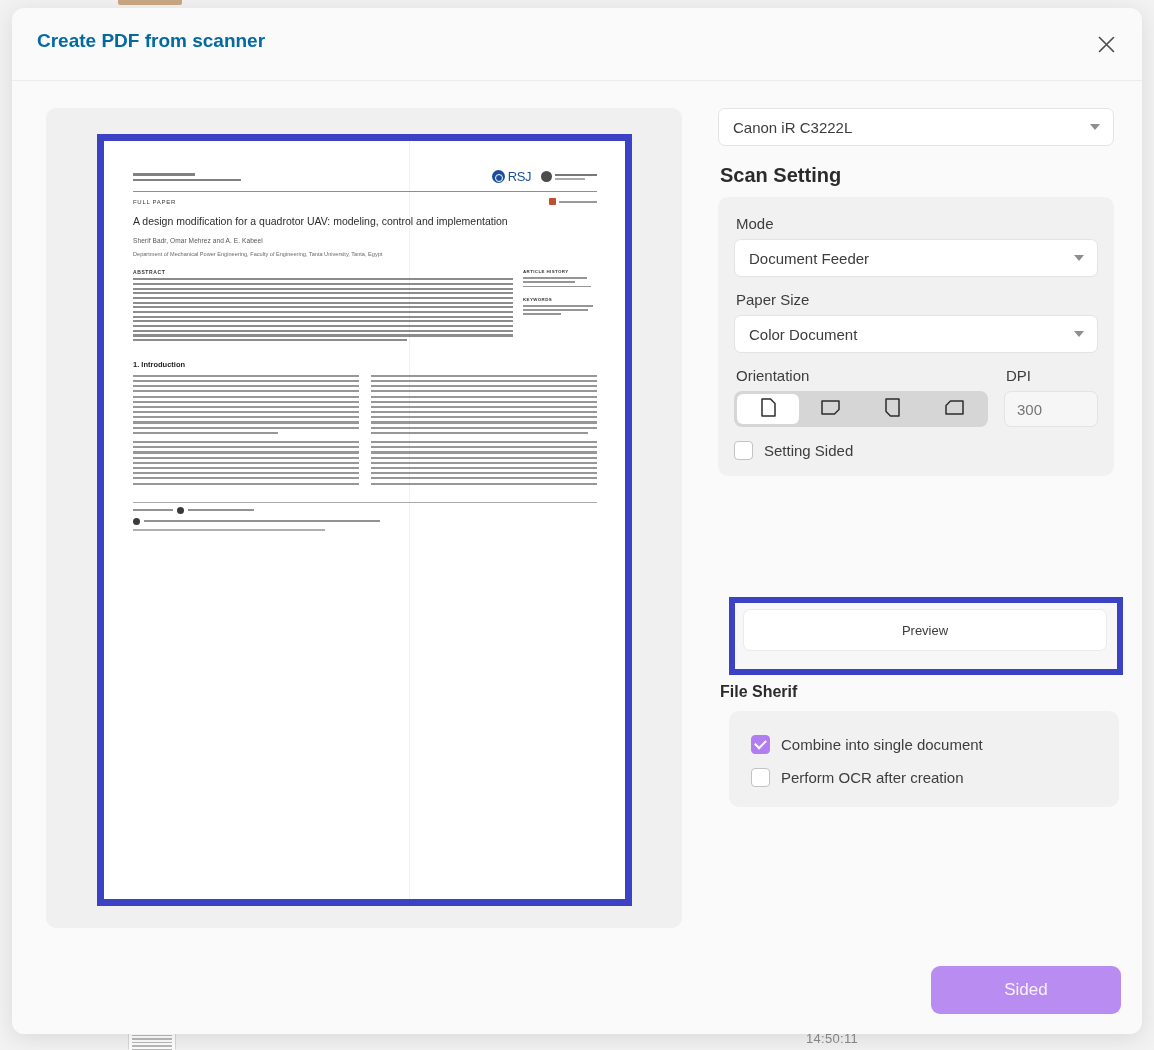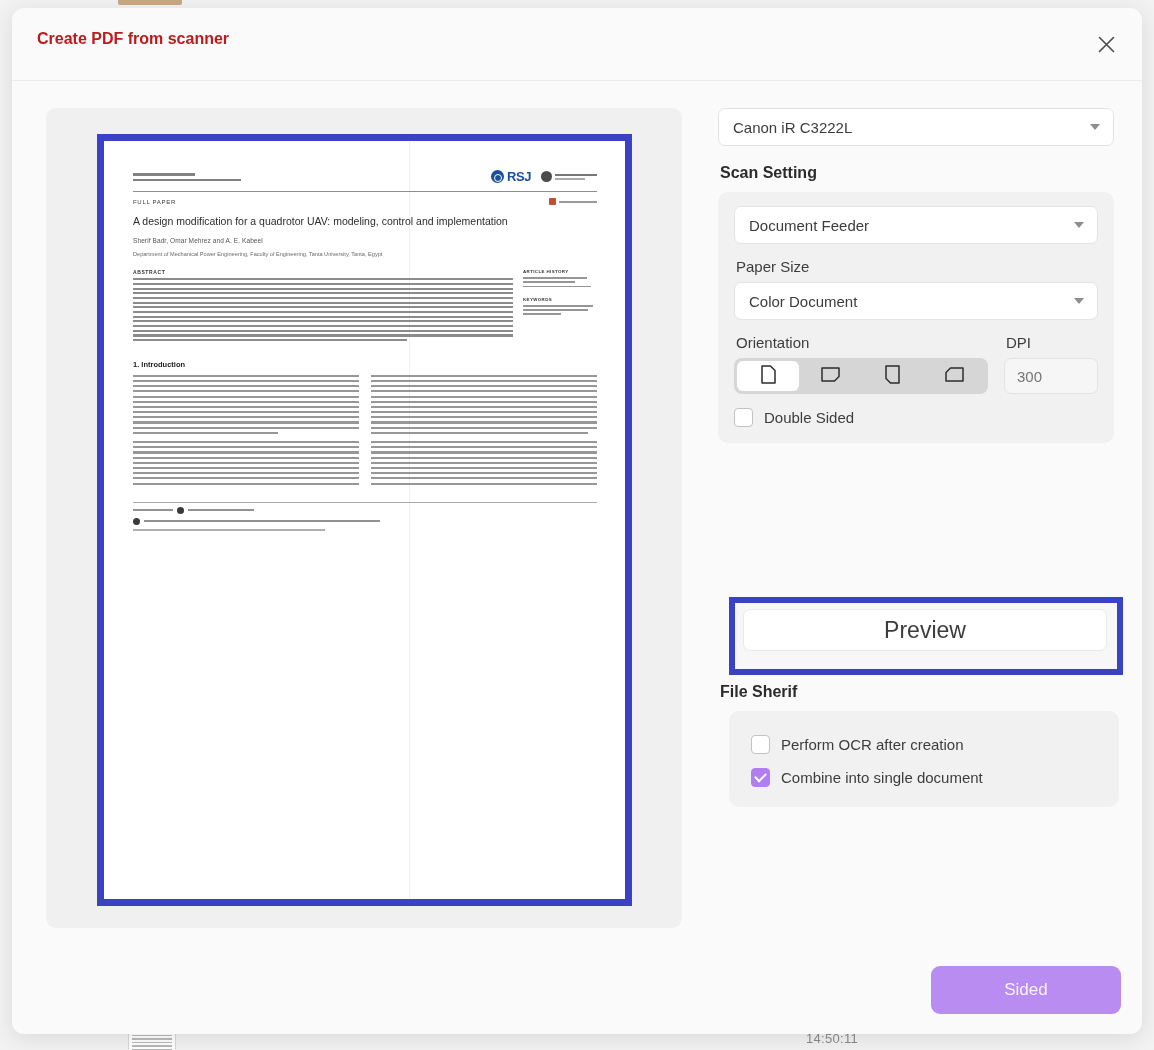--- a/index.html
+++ b/index.html
@@ -68,23 +68,23 @@
   }
   #modal-header {
     position: relative;
     height: 72px;
     border-bottom: 1px solid #ececec;
   }
   #modal-title {
     position: absolute;
     left: 25px;
     top: 22px;
-    font-size: 16px;
+    font-size: 19px;
     font-weight: bold;
-    color: #b91c1c;
+    color: #0369a1;
   }
   #close-button {
     position: absolute;
     right: 18px;
     top: 18px;
     width: 36px;
     height: 36px;
     display: flex;
     align-items: center;
     justify-content: center;
@@ -171,21 +171,21 @@
   .rsj-circle::after {
     content: "";
     position: absolute;
     left: 3.5px; top: 3.5px;
     width: 6px; height: 6px;
     border-radius: 50%;
     border: 1.4px solid #ffffff;
   }
   .rsj-text {
     font-size: 13px;
-    font-weight: bold;
+    font-weight: normal;
     color: #1b4f9c;
     letter-spacing: -.4px;
   }
   .tf-logo {
     display: flex;
     align-items: center;
     gap: 3px;
   }
   .tf-mark {
     width: 11px; height: 11px;
@@ -302,21 +302,21 @@
     position: absolute;
     right: 13px;
     top: 50%;
     transform: translateY(-50%);
     width: 0; height: 0;
     border-left: 5px solid transparent;
     border-right: 5px solid transparent;
     border-top: 6px solid #8e8e8e;
   }
   .section-title {
-    font-size: 16px;
+    font-size: 20px;
     font-weight: bold;
     color: #2b2b2b;
     margin: 18px 0 10px 2px;
   }
   .group-card {
     background: #f1f1f1;
     border-radius: 10px;
     padding: 14px 16px 16px;
     box-sizing: border-box;
   }
@@ -413,21 +413,21 @@
     top: 6px;
     width: 364px;
     height: 42px;
     background: #ffffff;
     border: 1px solid #eaeaea;
     border-radius: 7px;
     box-sizing: border-box;
     display: flex;
     align-items: center;
     justify-content: center;
-    font-size: 23px;
+    font-size: 13px;
     color: #3c3c3c;
     cursor: pointer;
     font-family: "Liberation Sans", sans-serif;
   }
   #file-setting-title {
     position: absolute;
     left: 2px;
     top: 575px;
     font-size: 16px;
     font-weight: bold;
@@ -631,20 +631,21 @@
 
     <div class="select-field">
       <span>Canon iR C3222L</span>
       <span class="caret"></span>
     </div>
 
     <div class="section-title">Scan Setting</div>
 
     <div class="group-card">
 
+      <div class="field-label">Mode</div>
       <div class="select-field">
         <span>Document Feeder</span>
         <span class="caret"></span>
       </div>
 
       <div class="field-label spaced">Paper Size</div>
 
       <div class="select-field">
         <span>Color Document</span>
         <span class="caret"></span>
@@ -685,39 +686,39 @@
           </div>
         </div>
         <div class="dpi-block">
           <div class="field-label" style="margin:0 0 7px 2px;">DPI</div>
           <input class="dpi-input" type="text" placeholder="300" style="">
         </div>
       </div>
 
       <div class="checkbox-row">
         <span class="cb"></span>
-        <span class="cb-label">Double Sided</span>
+        <span class="cb-label">Setting Sided</span>
       </div>
 
     </div>
 
     <div id="preview-highlight">
       <div id="preview-button">Preview</div>
     </div>
 
     <div id="file-setting-title">File Sherif</div>
 
     <div id="file-setting-card">
+      <div class="checkbox-row">
+        <span class="cb checked"></span>
+        <span class="cb-label">Combine into single document</span>
+      </div>
       <div class="checkbox-row">
         <span class="cb"></span>
         <span class="cb-label">Perform OCR after creation</span>
       </div>
-      <div class="checkbox-row">
-        <span class="cb checked"></span>
-        <span class="cb-label">Combine into single document</span>
-      </div>
     </div>
 
   </div>
 
   <button id="scan-button">Sided</button>
 
 </div>
 
 </body></html>

